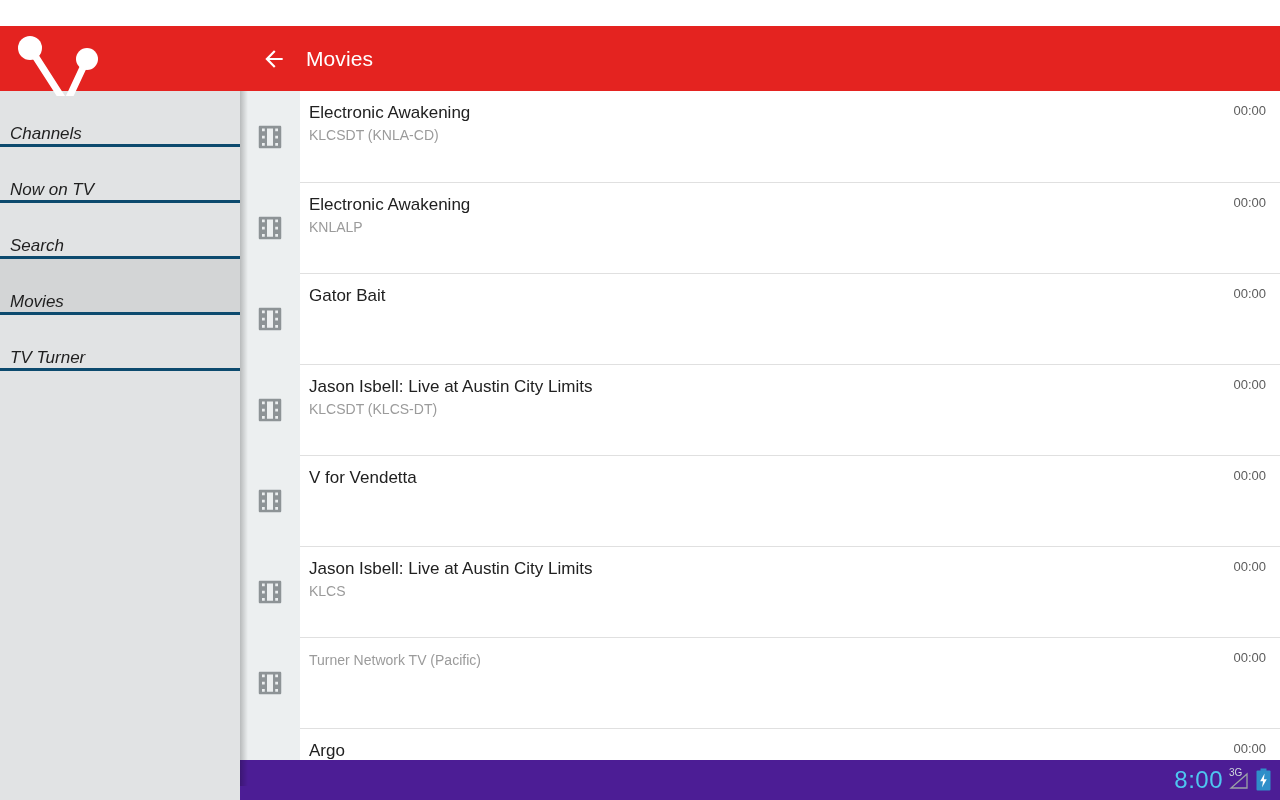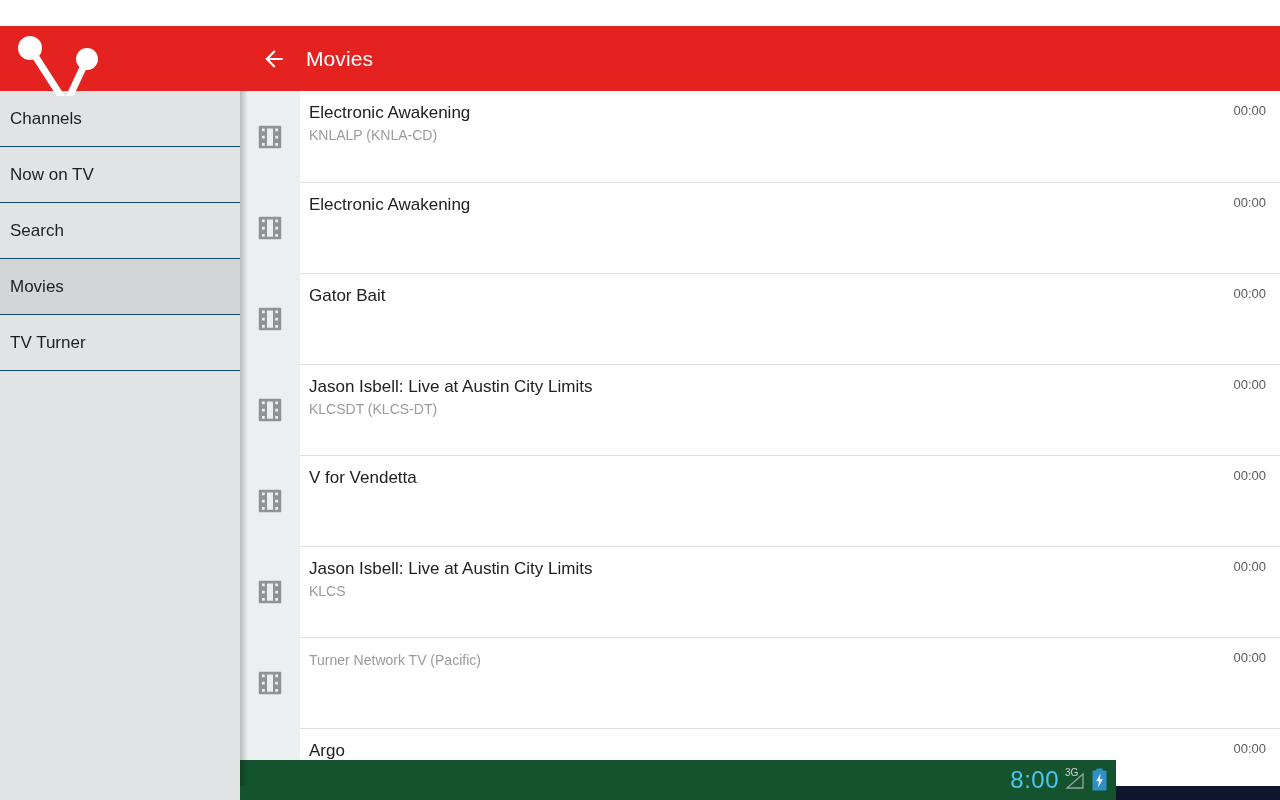--- a/index.html
+++ b/index.html
@@ -54,25 +54,26 @@
   
   #sidebar {
     position:absolute; left:0; top:65px;
     width:240px; height:695px;
     background:#e1e3e4;
     z-index:30;
   }
   .nav-item {
     position:relative;
     height:56px;
-    display:flex; align-items:center;
+    display:flex; align-items:flex-end;
     padding-left:10px;
-    border-bottom:1px solid #0c4a6e;
+    border-bottom:3px solid #0c4a6e;
     cursor:pointer;
     background:#e1e3e4;
+    font-style:italic;
   }
   .nav-item.selected { background:#d3d5d6; }
   .nav-label {
     font-size:17px;
     color:#1f1f1f;
     font-weight:400;
   }
   #sidebar-filler { height:100%; background:#e1e3e4; }
 
   
@@ -125,22 +126,22 @@
   }
   .row-time {
     position:absolute; right:14px; top:12px;
     font-size:13px;
     color:#5c5c5c;
   }
 
   
   #sysbar {
     position:absolute; left:0; top:760px;
-    width:1116px; height:40px;
-    background:#14532d;
+    width:1280px; height:40px;
+    background:#4c1d95;
   }
   #sysnav {
     position:absolute; left:0; top:0;
     height:40px;
     display:flex; align-items:center;
     gap:48px;
     padding-left:22px;
   }
   .sysbtn {
     width:40px; height:40px;
@@ -215,33 +216,34 @@
   <div id="content">
 
     <div class="row">
       <div class="row-icon-col">
         <svg width="30" height="30" viewBox="0 0 24 24">
           <path fill="#8d9396" d="M4 3h16c.55 0 1 .45 1 1v16c0 .55-.45 1-1 1H4c-.55 0-1-.45-1-1V4c0-.55.45-1 1-1zm1.6 2.1v2.2h2.2V5.1H5.6zm10.6 0v2.2h2.2V5.1h-2.2zM5.6 10.9v2.2h2.2v-2.2H5.6zm10.6 0v2.2h2.2v-2.2h-2.2zM5.6 16.7v2.2h2.2v-2.2H5.6zm10.6 0v2.2h2.2v-2.2h-2.2zM9.6 5.1v13.8h4.8V5.1H9.6z"></path>
         </svg>
       </div>
       <div class="row-body">
         <div class="row-title">Electronic Awakening</div>
-        <div class="row-sub">KNLALP (KNLA-CD)</div>
+        <div class="row-sub">KLCSDT (KNLA-CD)</div>
         <div class="row-time">00:00</div>
       </div>
     </div>
 
     <div class="row">
       <div class="row-icon-col">
         <svg width="30" height="30" viewBox="0 0 24 24">
           <path fill="#8d9396" d="M4 3h16c.55 0 1 .45 1 1v16c0 .55-.45 1-1 1H4c-.55 0-1-.45-1-1V4c0-.55.45-1 1-1zm1.6 2.1v2.2h2.2V5.1H5.6zm10.6 0v2.2h2.2V5.1h-2.2zM5.6 10.9v2.2h2.2v-2.2H5.6zm10.6 0v2.2h2.2v-2.2h-2.2zM5.6 16.7v2.2h2.2v-2.2H5.6zm10.6 0v2.2h2.2v-2.2h-2.2zM9.6 5.1v13.8h4.8V5.1H9.6z"></path>
         </svg>
       </div>
       <div class="row-body">
         <div class="row-title">Electronic Awakening</div>
+        <div class="row-sub">KNLALP</div>
         <div class="row-time">00:00</div>
       </div>
     </div>
 
     <div class="row">
       <div class="row-icon-col">
         <svg width="30" height="30" viewBox="0 0 24 24">
           <path fill="#8d9396" d="M4 3h16c.55 0 1 .45 1 1v16c0 .55-.45 1-1 1H4c-.55 0-1-.45-1-1V4c0-.55.45-1 1-1zm1.6 2.1v2.2h2.2V5.1H5.6zm10.6 0v2.2h2.2V5.1h-2.2zM5.6 10.9v2.2h2.2v-2.2H5.6zm10.6 0v2.2h2.2v-2.2h-2.2zM5.6 16.7v2.2h2.2v-2.2H5.6zm10.6 0v2.2h2.2v-2.2h-2.2zM9.6 5.1v13.8h4.8V5.1H9.6z"></path>
         </svg>
       </div>

